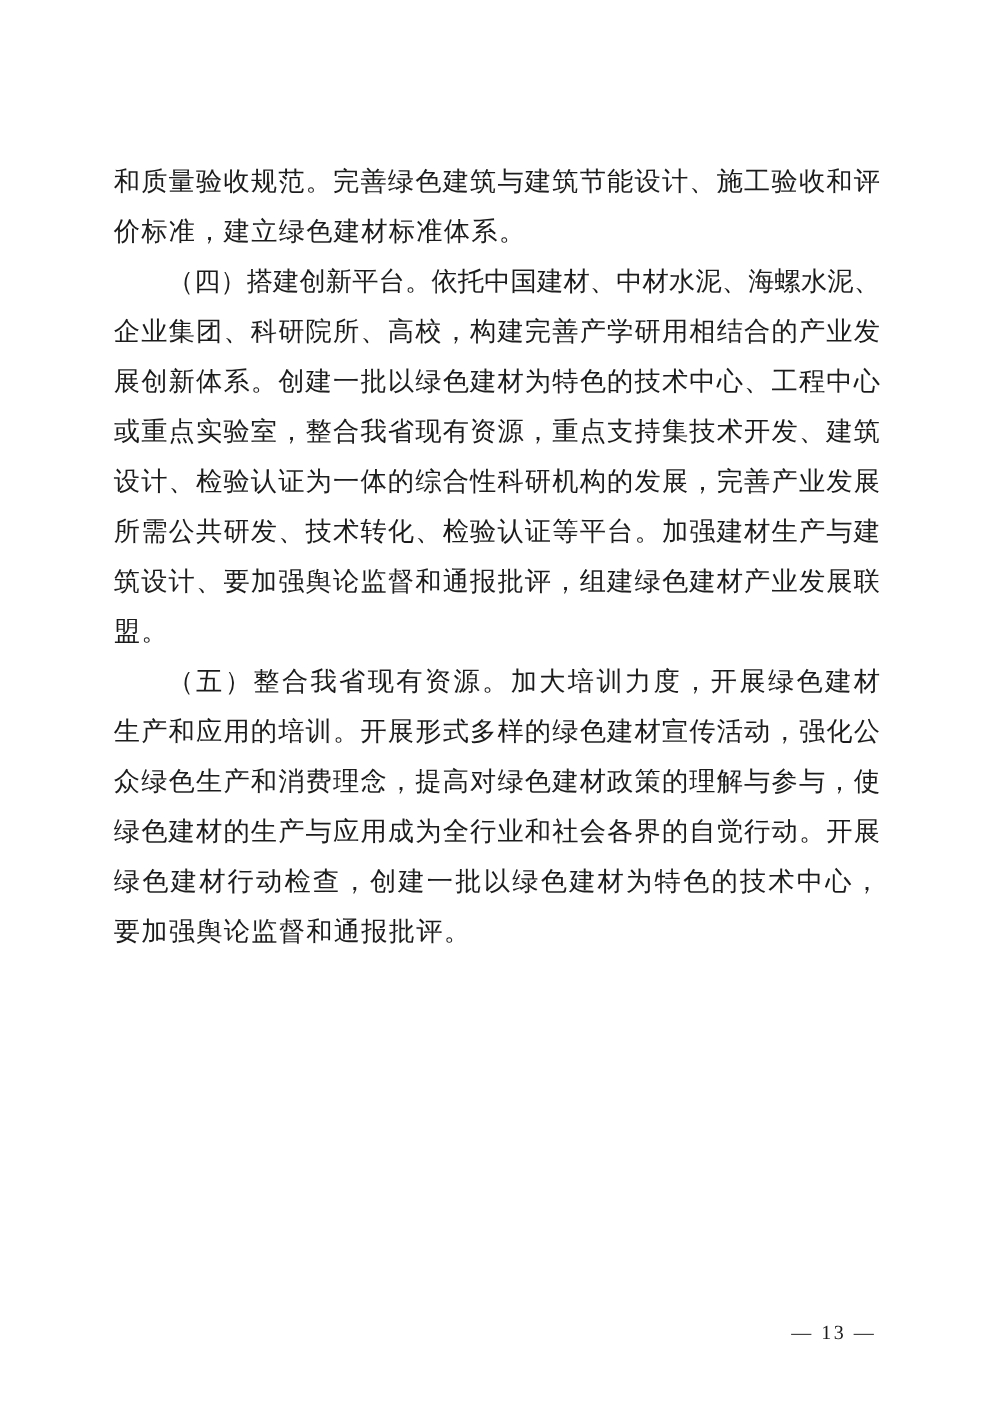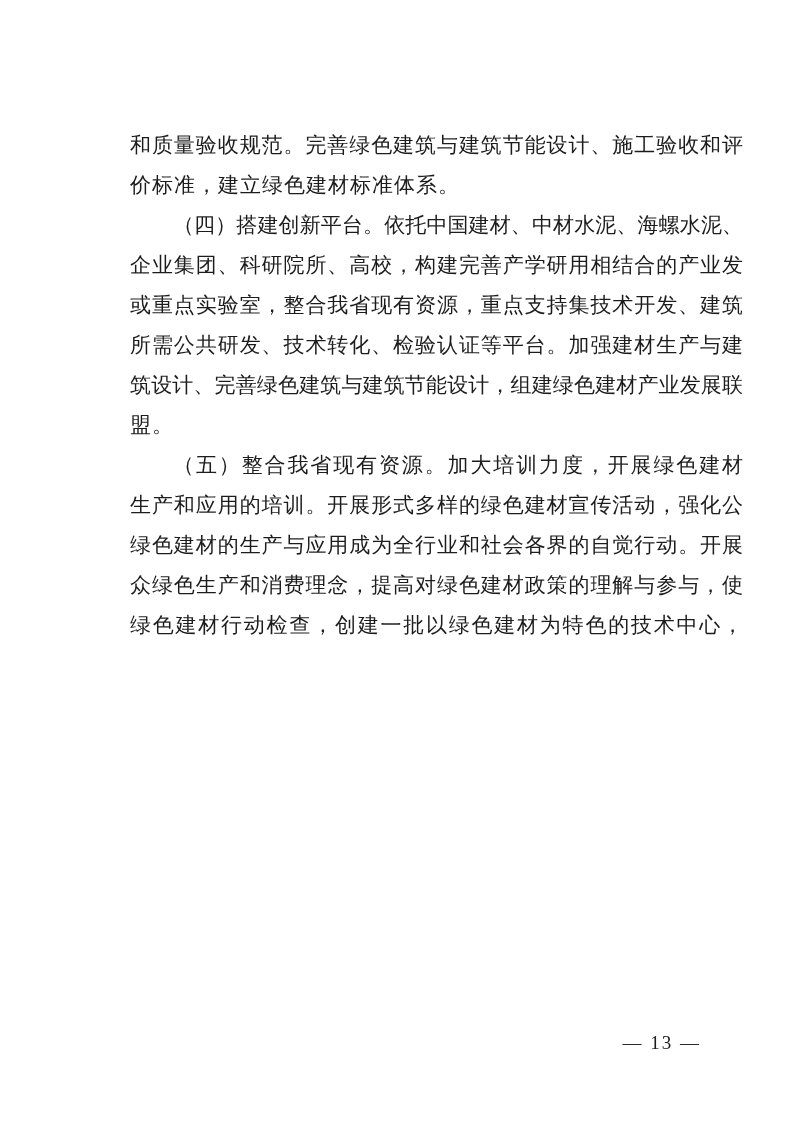--- a/index.html
+++ b/index.html
@@ -19,21 +19,20 @@
     left: 0; top: 0;
     width: 793px;
     height: 1123px;
     background: #ffffff;
   }
   .doc-body {
     position: absolute;
     left: 91px;
     top: 125px;
     width: 613px;
-    margin-left: 39px;
   }
   .paragraph {
     margin: 0;
     padding: 0;
   }
   .text-line {
     height: 40px;
     line-height: 40px;
     font-size: 21px;
     color: #1c1c1c;
@@ -46,48 +45,51 @@
   }
   .text-line.last {
     text-align: left;
     letter-spacing: 1px;
   }
   .text-line.indented {
     padding-left: 43px;
   }
   .page-number {
     position: absolute;
-    top: 1032px;
+    top: 1056px;
     right: 92px;
-    font-size: 19px;
+    font-size: 16px;
     line-height: 22px;
     color: #1c1c1c;
     letter-spacing: 2px;
     white-space: pre;
   }
 </style>
 </head>
 <body>
 
 <div class="page">
   <div class="doc-body">
       <div class="paragraph">
         <div class="text-line justified">和质量验收规范。完善绿色建筑与建筑节能设计、施工验收和评</div>
         <div class="text-line last">价标准，建立绿色建材标准体系。</div>
       </div>
       <div class="paragraph">
         <div class="text-line justified indented">（四）搭建创新平台。依托中国建材、中材水泥、海螺水泥、</div>
         <div class="text-line justified">企业集团、科研院所、高校，构建完善产学研用相结合的产业发</div>
+        <div class="text-line justified">展创新体系。创建一批以绿色建材为特色的技术中心、工程中心</div>
         <div class="text-line justified">或重点实验室，整合我省现有资源，重点支持集技术开发、建筑</div>
+        <div class="text-line justified">设计、检验认证为一体的综合性科研机构的发展，完善产业发展</div>
         <div class="text-line justified">所需公共研发、技术转化、检验认证等平台。加强建材生产与建</div>
-        <div class="text-line justified">筑设计、完善绿色建筑与建筑节能设计，组建绿色建材产业发展联</div>
+        <div class="text-line justified">筑设计、要加强舆论监督和通报批评，组建绿色建材产业发展联</div>
         <div class="text-line last">盟。</div>
       </div>
       <div class="paragraph">
         <div class="text-line justified indented">（五）整合我省现有资源。加大培训力度，开展绿色建材</div>
         <div class="text-line justified">生产和应用的培训。开展形式多样的绿色建材宣传活动，强化公</div>
+        <div class="text-line justified">众绿色生产和消费理念，提高对绿色建材政策的理解与参与，使</div>
         <div class="text-line justified">绿色建材的生产与应用成为全行业和社会各界的自觉行动。开展</div>
-        <div class="text-line justified">众绿色生产和消费理念，提高对绿色建材政策的理解与参与，使</div>
         <div class="text-line justified">绿色建材行动检查，创建一批以绿色建材为特色的技术中心，</div>
+        <div class="text-line last">要加强舆论监督和通报批评。</div>
       </div>
     </div>
   <div class="page-number">— 13 —</div>
 </div>
 
 </body></html>

